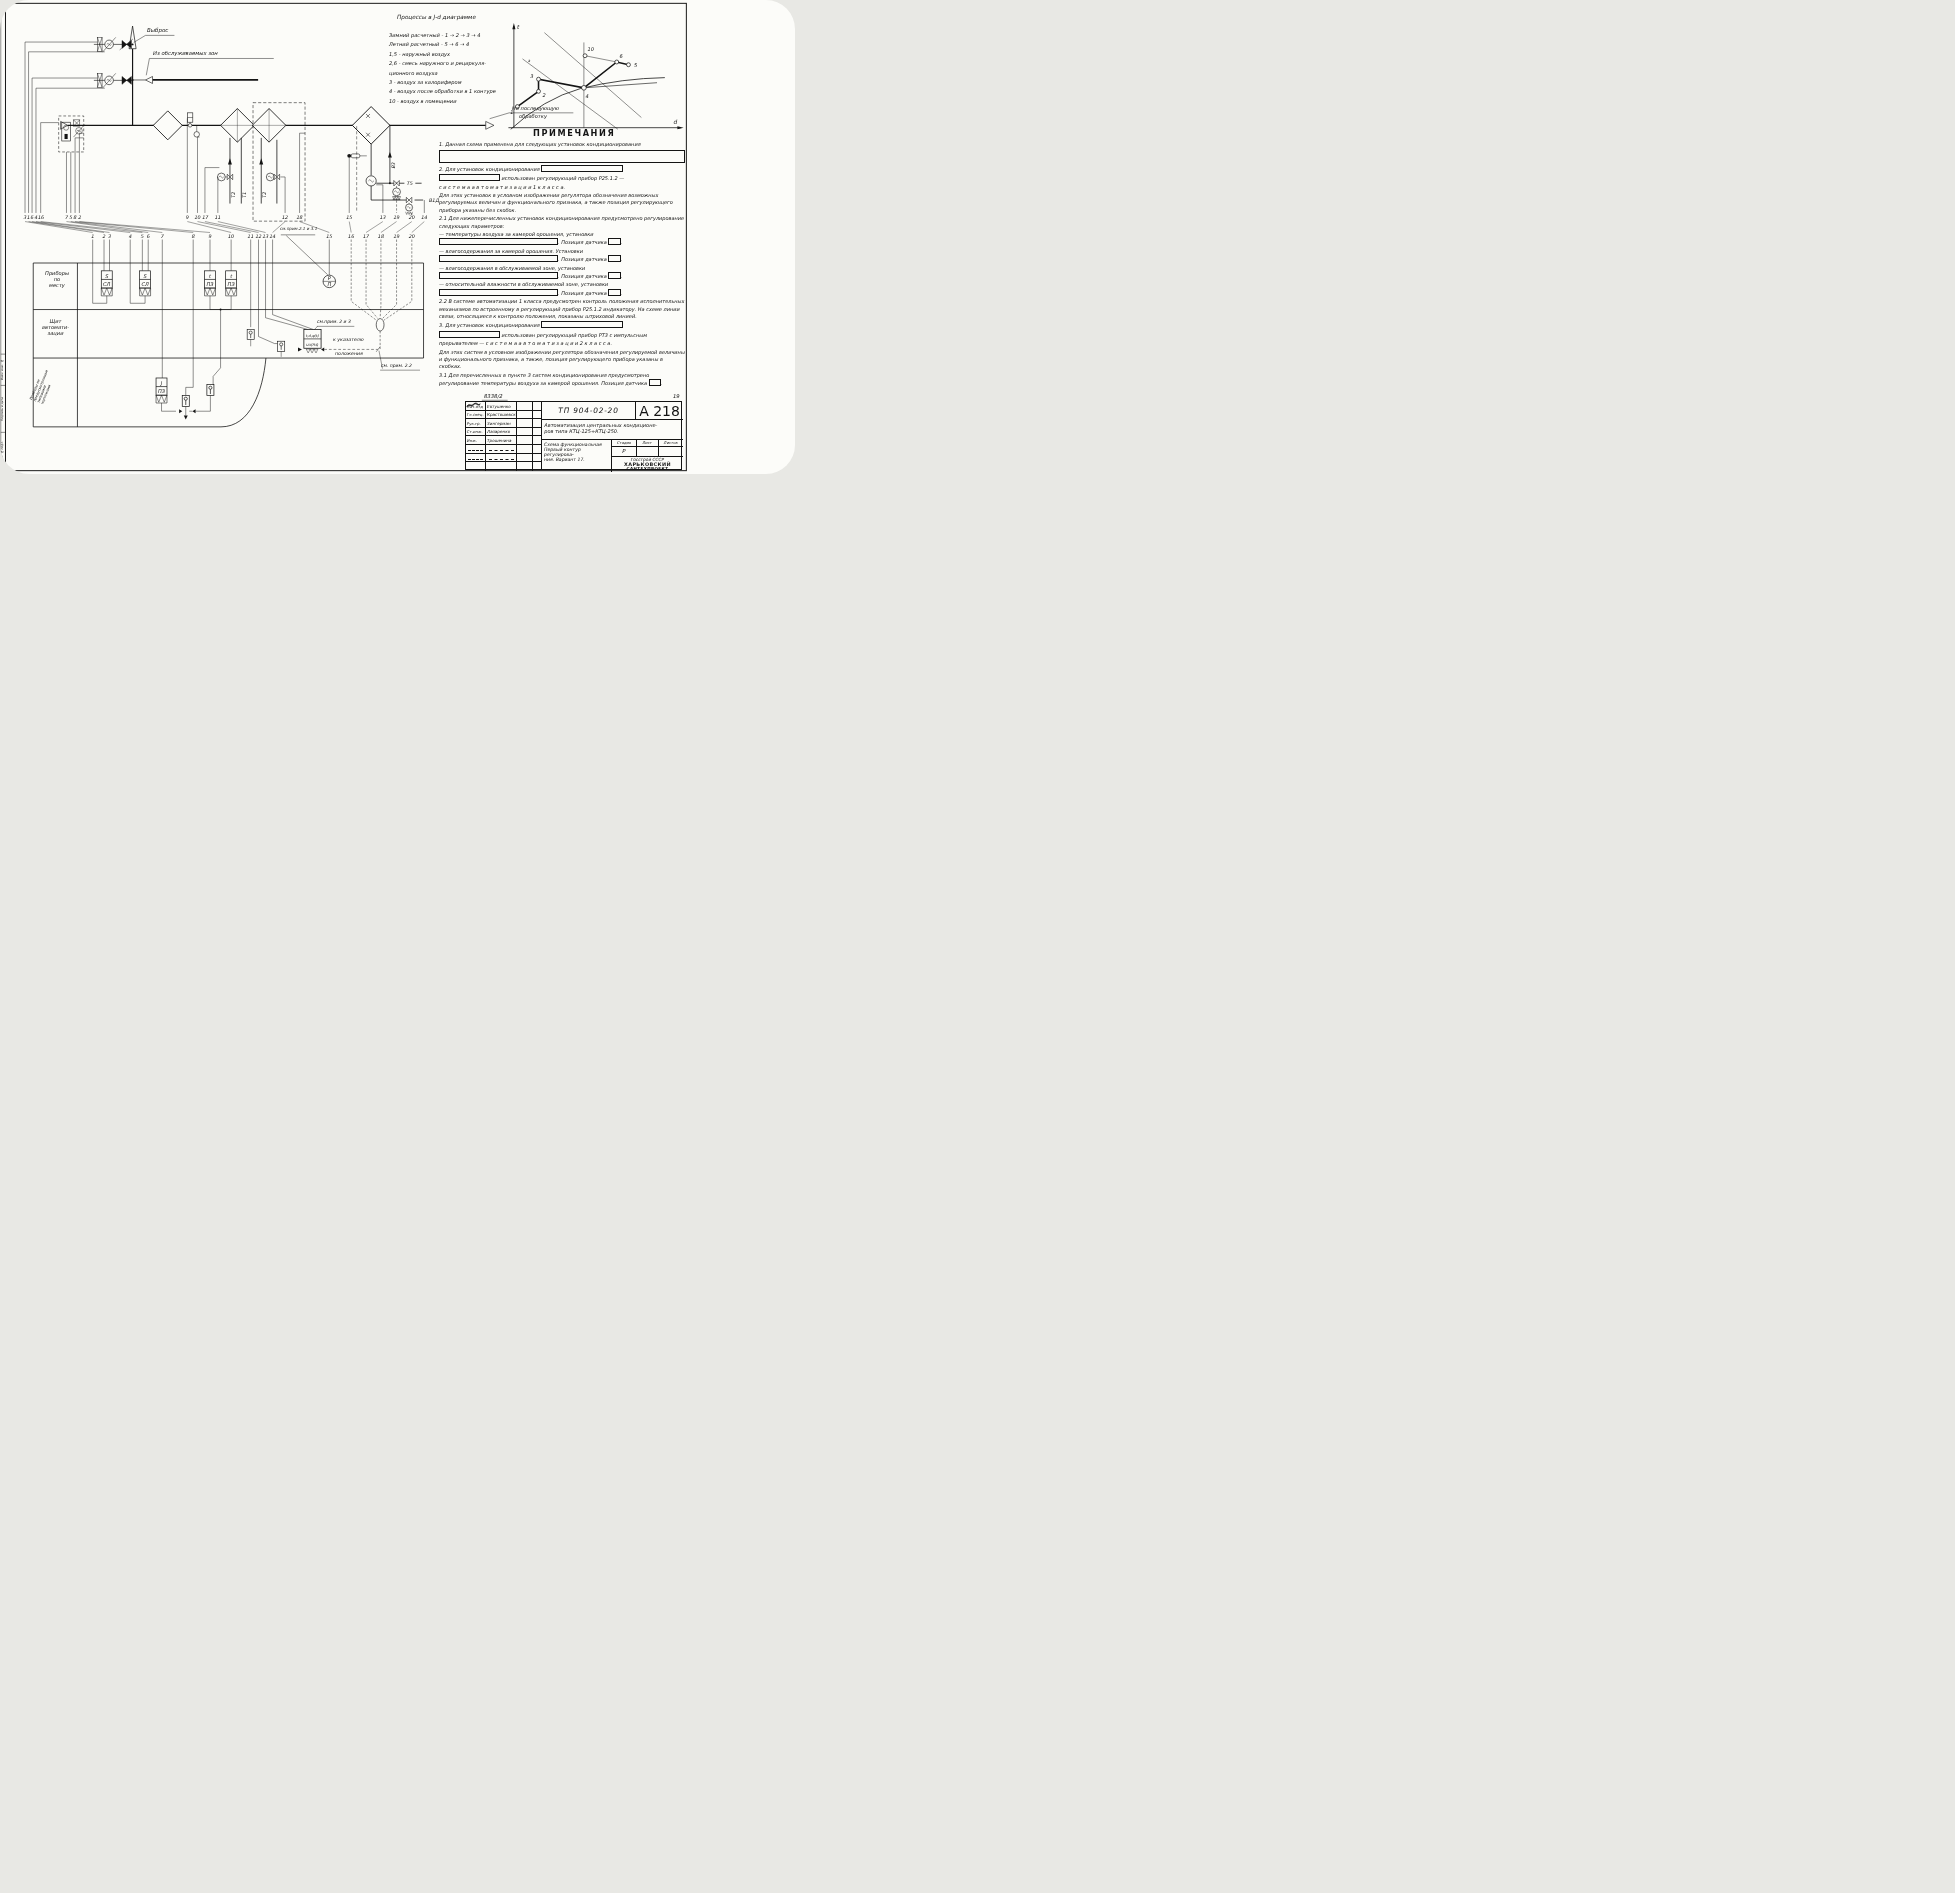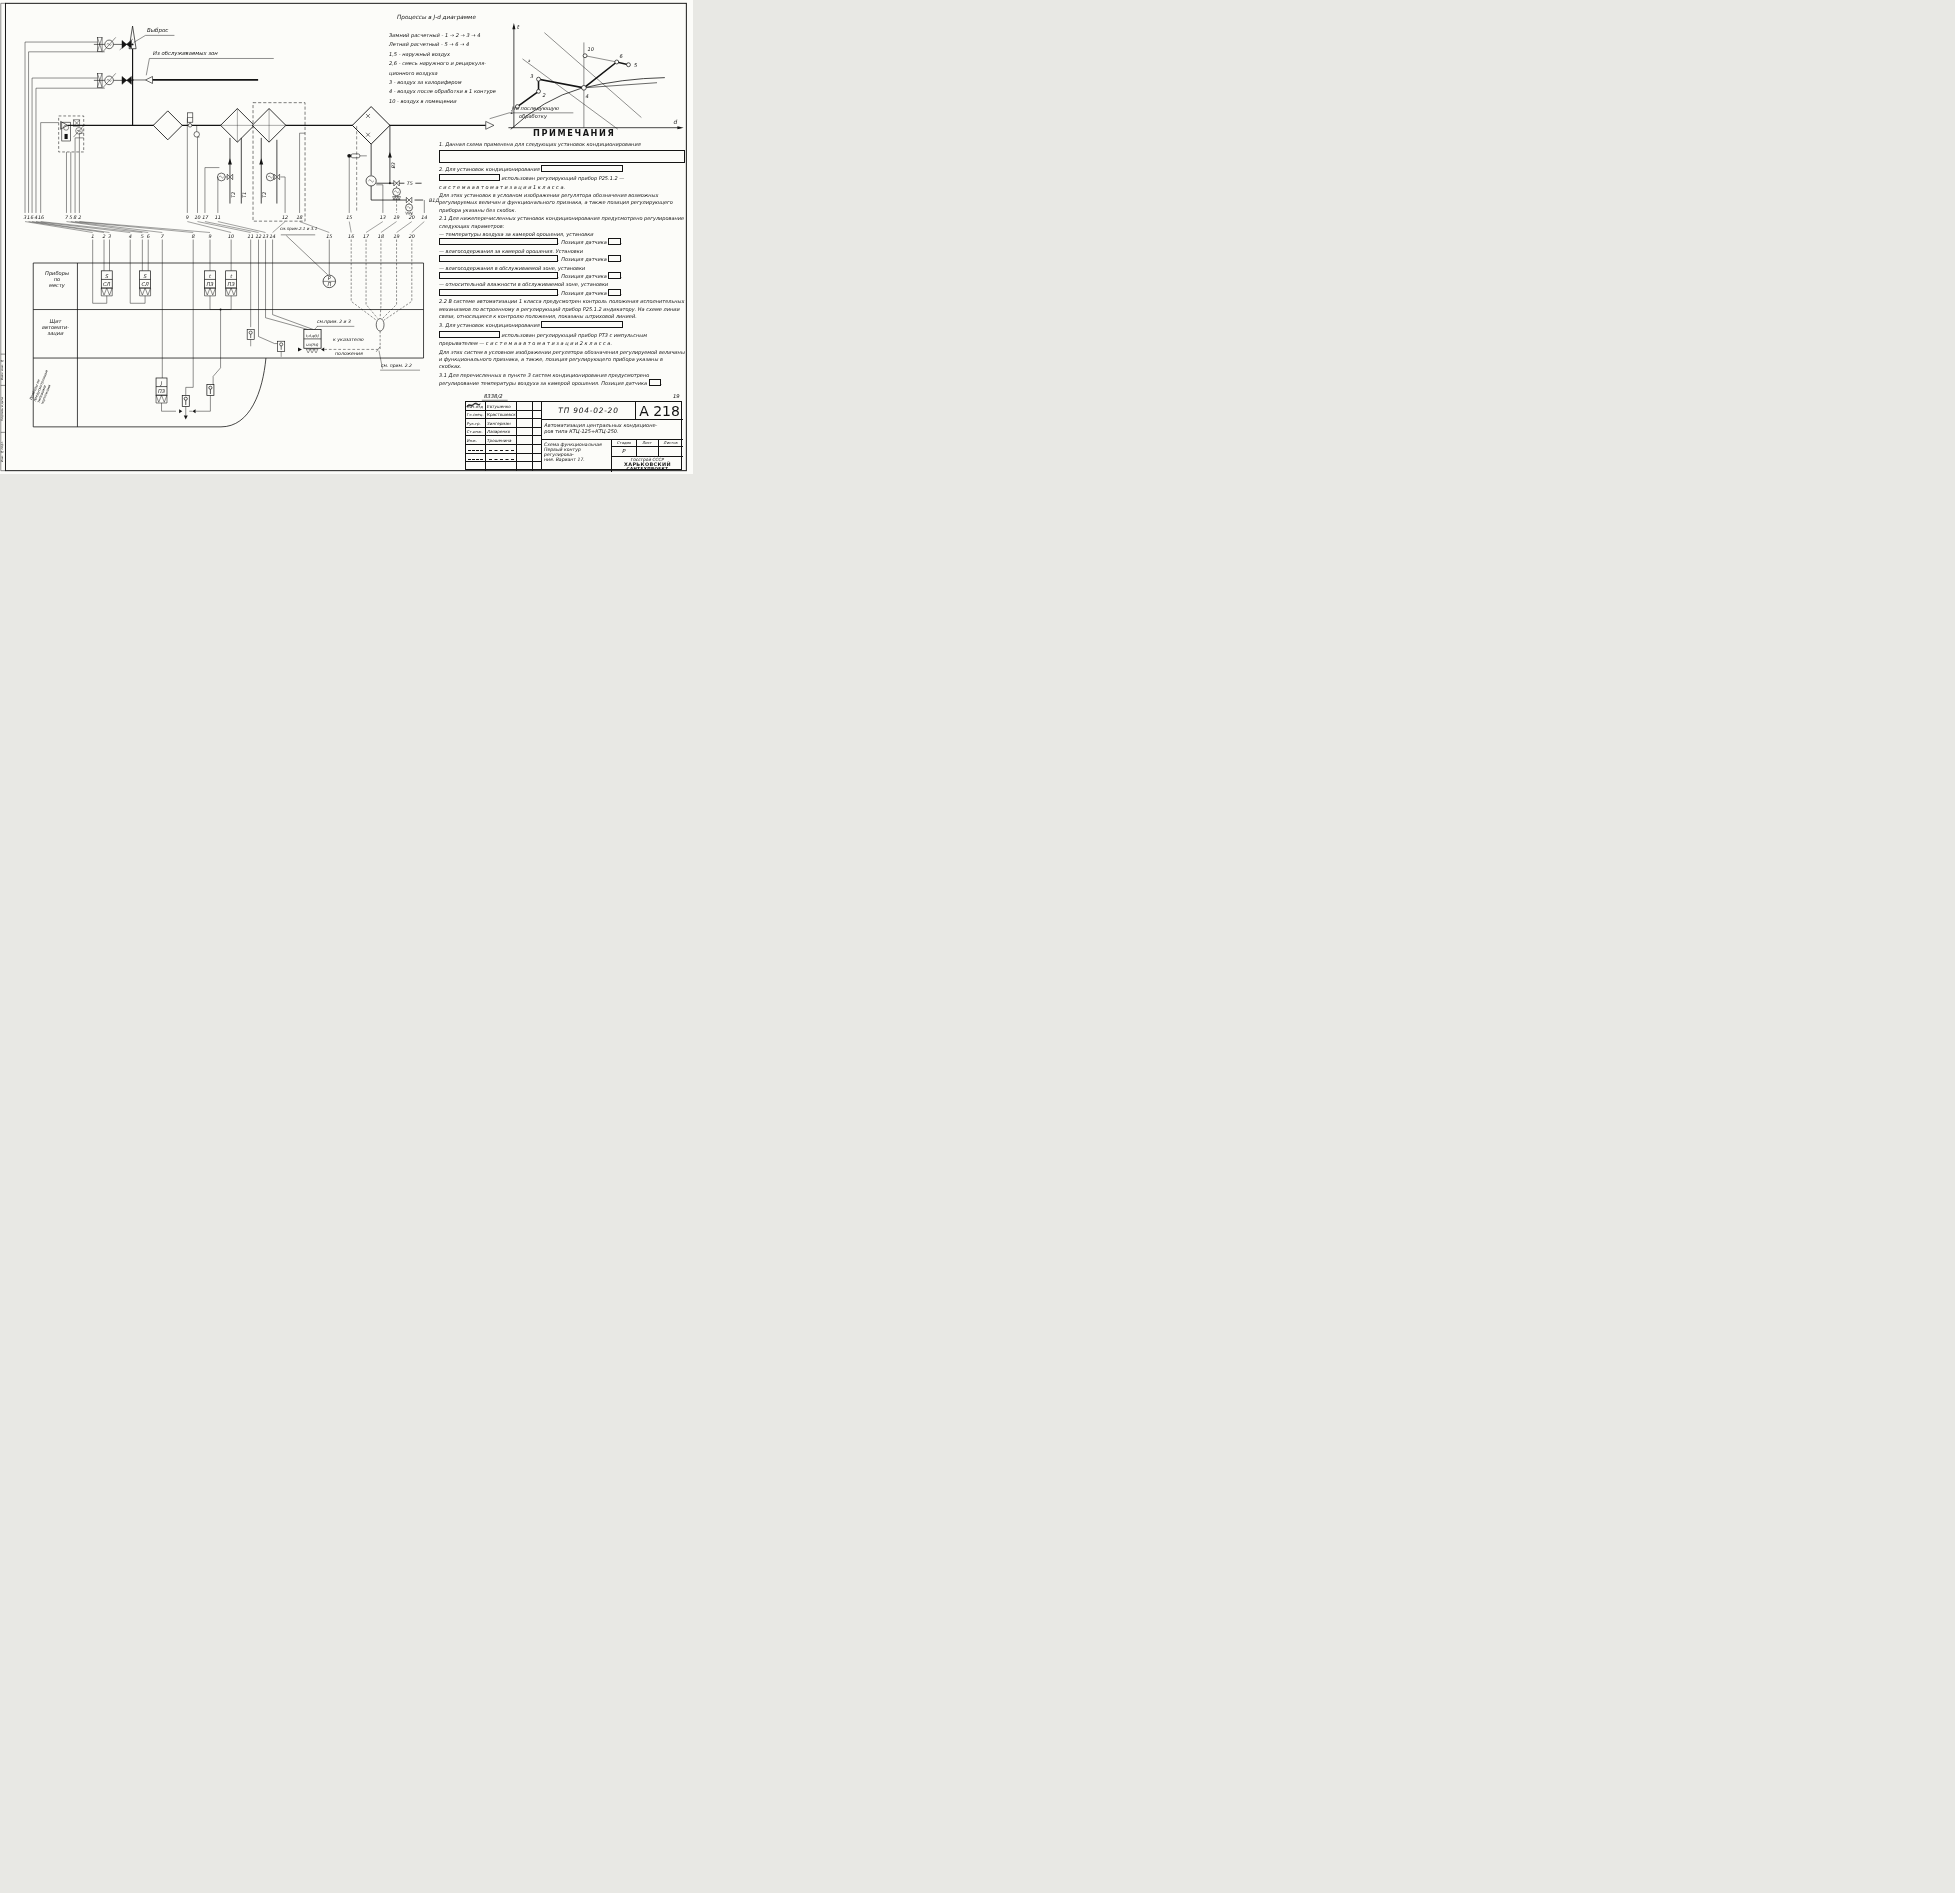--- a/index.html
+++ b/index.html
@@ -1,16 +1,16 @@
 <!DOCTYPE html>
 <html style="font-size:6.3px"><head>
 <meta charset="utf-8">
 <style>
   html,body{margin:0;padding:0;background:#e8e8e4;font-family:"DejaVu Sans",sans-serif;}
-  #sheet{position:relative;width:693px;height:474px;background:#fcfcf9;overflow:hidden;color:#141414;}
+  #sheet{position:relative;width:795px;height:474px;background:#fcfcf9;overflow:hidden;color:#141414;border-radius:29px;}
   svg{position:absolute;left:0;top:0;}
   svg text{font-family:"DejaVu Sans",sans-serif;font-style:italic;fill:#141414;}
   .lbl{position:absolute;font-style:italic;color:#141414;white-space:nowrap;line-height:1.15;}
   .ctr{text-align:center;}
   .notes{position:absolute;left:439px;top:141px;width:246px;font-size:5px;font-style:italic;line-height:7.4px;color:#141414;}
   .notes p{margin:0 0 0.8px 0;}
   .notes-title{position:absolute;left:533px;top:128px;font-size:8.2px;letter-spacing:1.6px;font-style:normal;font-weight:bold;color:#141414;}
   .bx{display:inline-block;border:0.8px solid #141414;height:5.1px;vertical-align:-0.8px;}
   .bigbox{border:0.8px solid #141414;height:11.7px;margin:1.2px 0 1.6px 0;}
   .w-lg{width:117px;} .w-md{width:80px;} .w-sm{width:59px;} .w-xs{width:10.2px;}

